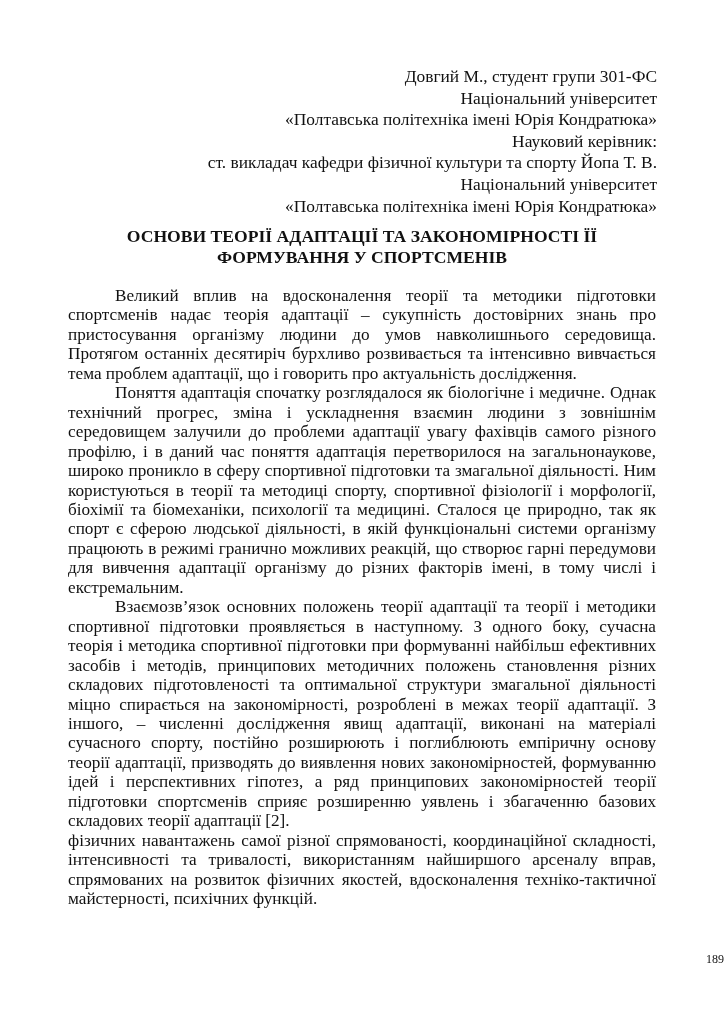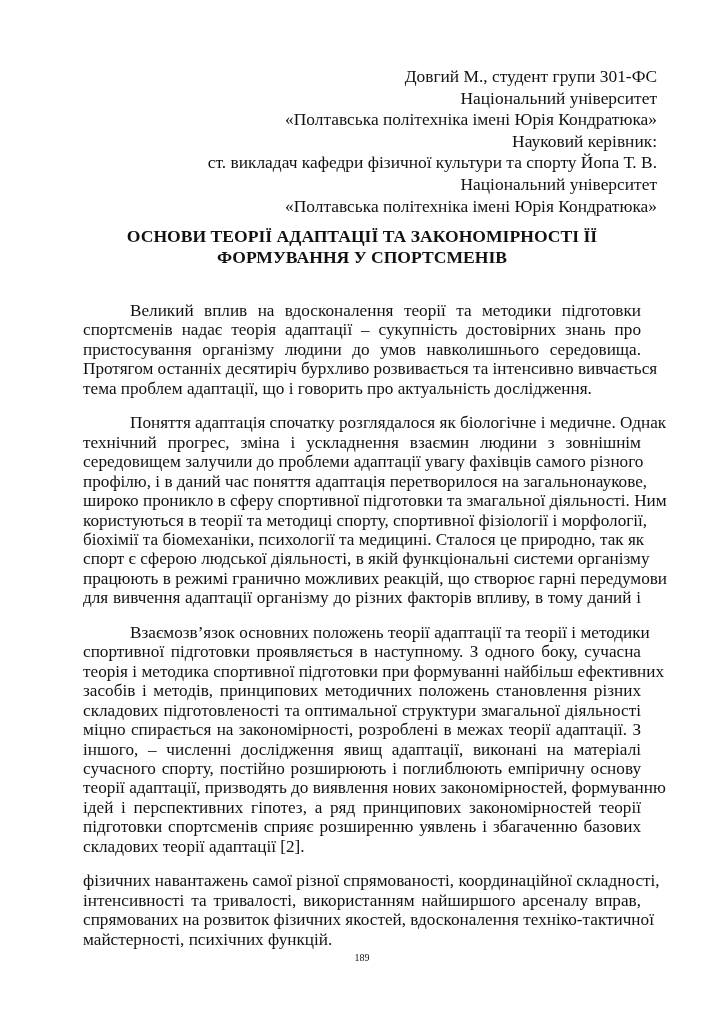--- a/index.html
+++ b/index.html
@@ -17,27 +17,27 @@
   .header .italic { }
   .title {
     position: absolute; left: 68px; width: 588px; top: 226px;
     text-align: center; font-weight: bold; font-size: 17.6px; line-height: 21px;
   }
   .title .line { display: block; white-space: nowrap; }
   .body {
     position: absolute; left: 68px; width: 588px; top: 286px;
     font-size: 17.2px; line-height: 19.45px;
   }
-  .para { margin: 15px; text-align: justify; }
+  .para { margin: 0; text-align: justify; }
   .para .ln { display: block; text-align: justify; text-align-last: justify; white-space: nowrap; }
   .para .ln.first { text-indent: 47px; }
   .para .ln.last { text-align-last: left; }
   .pagenum {
-    position: absolute; left: 0; width: 724px; top: 952px; text-align: center;
-    font-size: 10px;
+    position: absolute; left: 0; width: 724px; top: 952px; text-align: right;
+    font-size: 12px;
   }
 </style>
 </head>
 <body>
 
 <div class="page">
 
   <div class="header">
     <span class="line">Довгий М., студент групи 301-ФС</span>
     <span class="line italic">Національний університет</span>
@@ -64,21 +64,22 @@
     <p class="para">
       <span class="ln first">Поняття адаптація спочатку розглядалося як біологічне і медичне. Однак</span>
       <span class="ln">технічний прогрес, зміна і ускладнення взаємин людини з зовнішнім</span>
       <span class="ln">середовищем залучили до проблеми адаптації увагу фахівців самого різного</span>
       <span class="ln">профілю, і в даний час поняття адаптація перетворилося на загальнонаукове,</span>
       <span class="ln">широко проникло в сферу спортивної підготовки та змагальної діяльності. Ним</span>
       <span class="ln">користуються в теорії та методиці спорту, спортивної фізіології і морфології,</span>
       <span class="ln">біохімії та біомеханіки, психології та медицині. Сталося це природно, так як</span>
       <span class="ln">спорт є сферою людської діяльності, в якій функціональні системи організму</span>
       <span class="ln">працюють в режимі гранично можливих реакцій, що створює гарні передумови</span>
-      <span class="ln">для вивчення адаптації організму до різних факторів впливу, в тому даний і</span>
+      <span class="ln">для вивчення адаптації організму до різних факторів імені, в тому числі і</span>
+      <span class="ln last">екстремальним.</span>
     </p>
     <p class="para">
       <span class="ln first">Взаємозв’язок основних положень теорії адаптації та теорії і методики</span>
       <span class="ln">спортивної підготовки проявляється в наступному. З одного боку, сучасна</span>
       <span class="ln">теорія і методика спортивної підготовки при формуванні найбільш ефективних</span>
       <span class="ln">засобів і методів, принципових методичних положень становлення різних</span>
       <span class="ln">складових підготовленості та оптимальної структури змагальної діяльності</span>
       <span class="ln">міцно спирається на закономірності, розроблені в межах теорії адаптації. З</span>
       <span class="ln">іншого, – численні дослідження явищ адаптації, виконані на матеріалі</span>
       <span class="ln">сучасного спорту, постійно розширюють і поглиблюють емпіричну основу</span>

